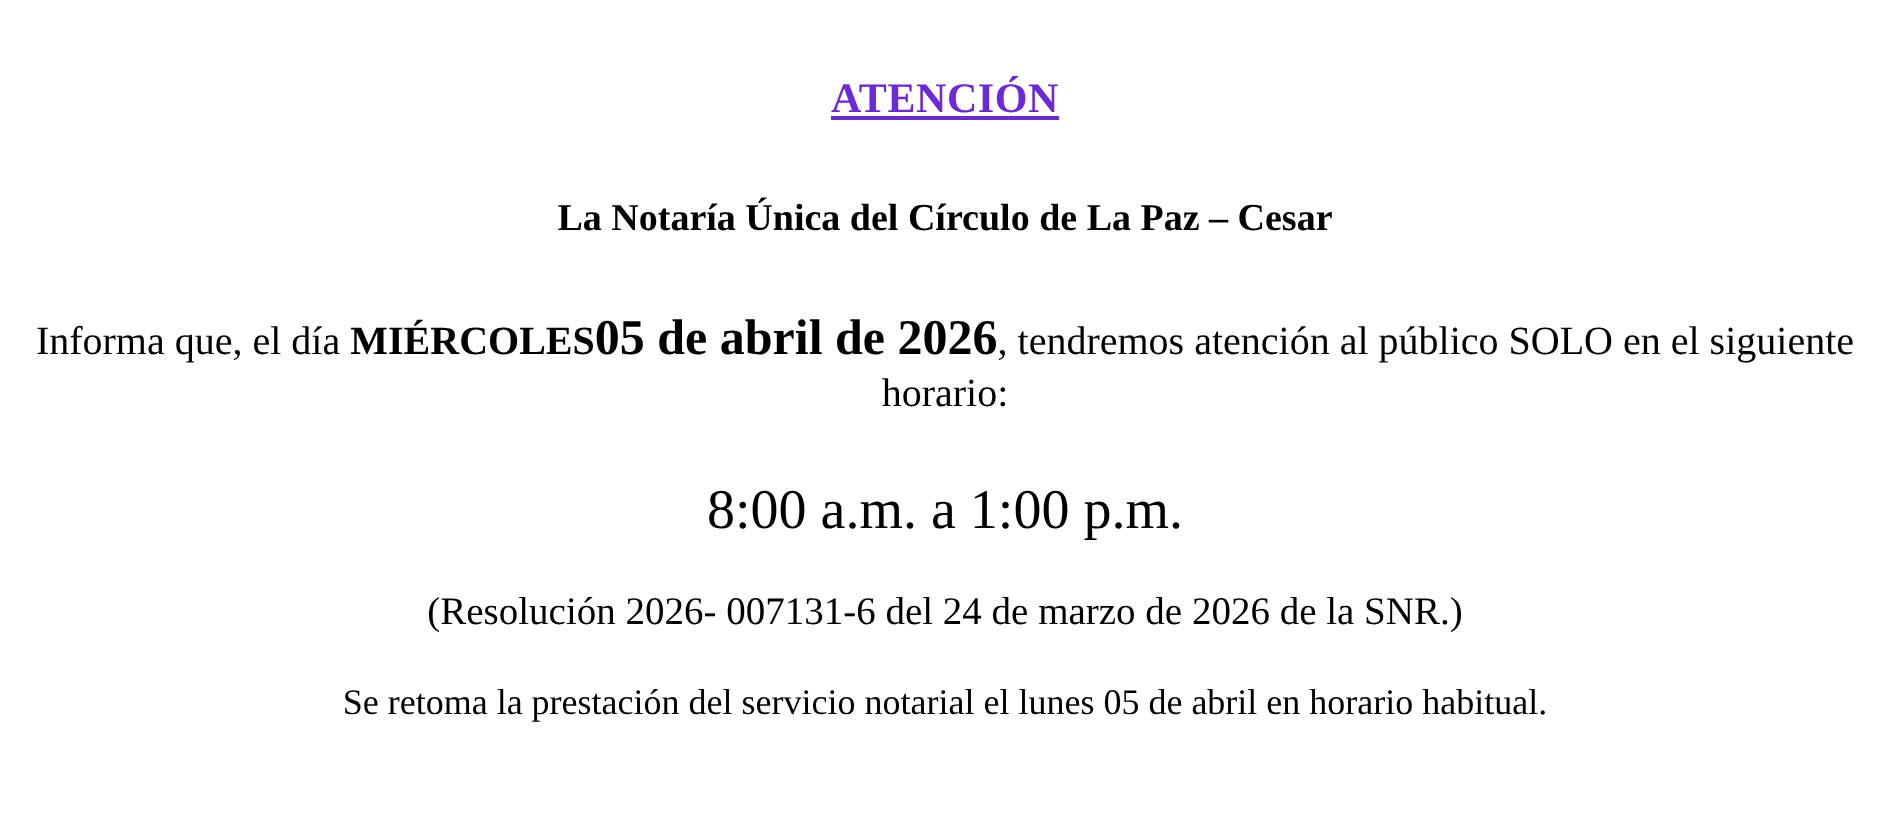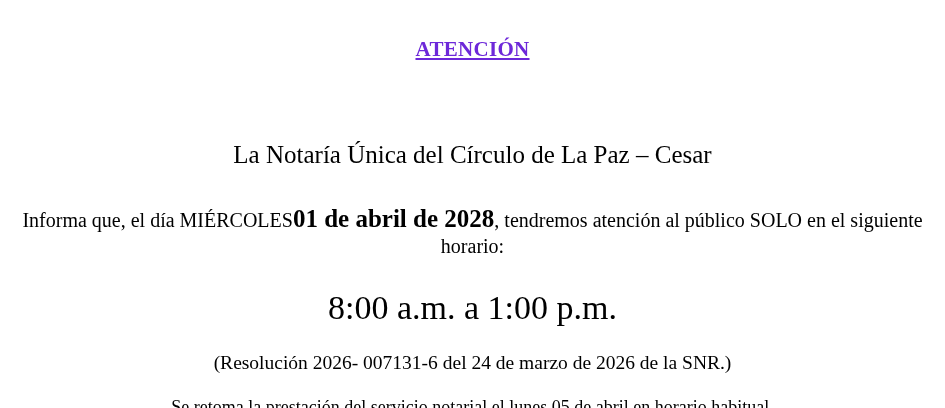--- a/index.html
+++ b/index.html
@@ -29,41 +29,41 @@
     margin-top: 36px;
     color: #6d28d9;
     font-weight: bold;
     font-size: 21px;
     letter-spacing: 0.3px;
   }
   .attention .u {
     text-decoration: underline;
   }
   .notaria {
-    margin-top: 77px;
-    font-weight: normal;
-    font-size: 25px;
+    margin-top: 36px;
+    font-weight: bold;
+    font-size: 19px;
   }
   .informa {
     margin-top: 32px;
     font-size: 20px;
     padding: 0 8px;
   }
   .informa .bold {
-    font-weight: normal;
+    font-weight: bold;
   }
   .informa .bigdate {
     font-weight: bold;
     font-size: 25px;
   }
   .informa .und {
   }
   .schedule {
     margin-top: 28px;
-    font-size: 34px;
+    font-size: 28px;
   }
   .resolution {
     margin-top: 22px;
     font-size: 19.5px;
     font-family: Liberation Serif, serif;
   }
   .retoma {
     margin-top: 20px;
     font-size: 18px;
   }
@@ -73,21 +73,21 @@
 
 <div class="page">
 
   <div class="line attention">
     <span class="u">ATENCIÓN</span>
   </div>
 
   <div class="line notaria">La Notaría Única del Círculo de La Paz – Cesar</div>
 
   <div class="line informa">
-    <span>Informa que, el día </span><span class="bold">MIÉRCOLES</span><span class="bigdate">01 de abril de 2028</span><span>, tendremos atención al público </span><span class="und">SOLO</span><span> en el siguiente horario:</span>
+    <span>Informa que, el día </span><span class="bold">MIÉRCOLES</span><span class="bigdate">05 de abril de 2026</span><span>, tendremos atención al público </span><span class="und">SOLO</span><span> en el siguiente horario:</span>
   </div>
 
   <div class="line schedule">8:00 a.m. a 1:00 p.m.</div>
 
   <div class="line resolution">(Resolución 2026- 007131-6 del 24 de marzo de 2026 de la SNR.)</div>
 
   <div class="line retoma">Se retoma la prestación del servicio notarial el lunes 05 de abril en horario habitual.</div>
 
 </div>
 

